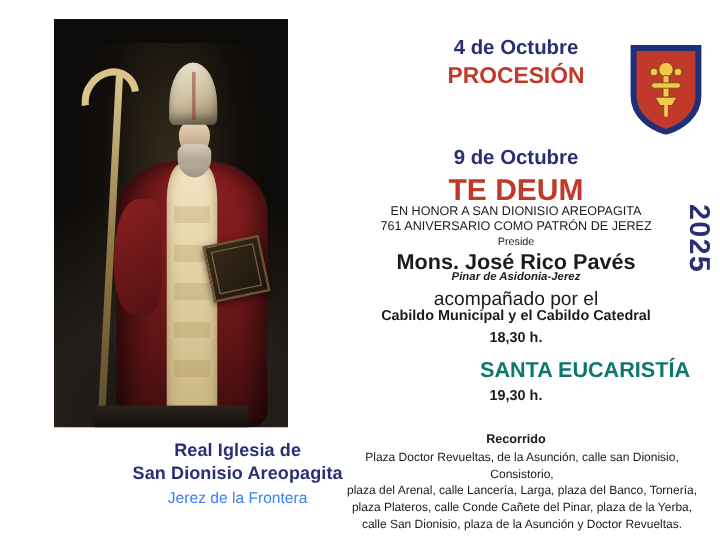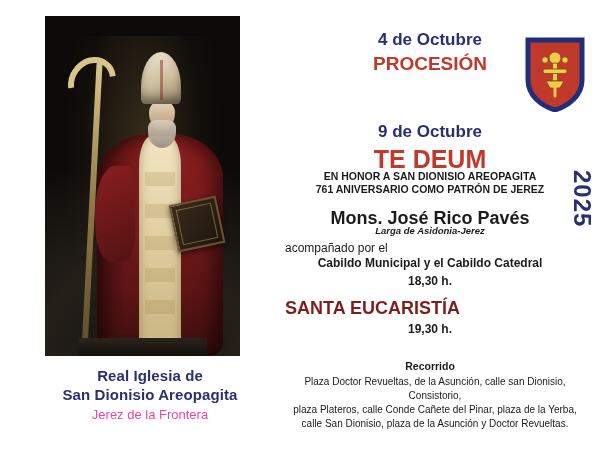--- a/index.html
+++ b/index.html
@@ -184,31 +184,32 @@
     height: 20px;
     background: linear-gradient(180deg, #2a241c 0%, #100d0a 100%);
   }
 
   .caption {
     position: absolute;
     left: 0;
     top: 366px;
     width: 300px;
     text-align: center;
+    padding-left: 48px;
   }
   .caption .line1,
   .caption .line2 {
     color: #2a2f74;
     font-weight: bold;
     font-size: 15px;
     line-height: 19px;
     letter-spacing: 0.1px;
   }
   .caption .line3 {
-    color: #ec4899;
+    color: #3b82f6;
     font-size: 13px;
     line-height: 20px;
     margin-top: 1px;
   }
 
   
   .right-col {
     position: absolute;
     left: 285px;
     top: 0;
@@ -262,21 +263,21 @@
     color: #c0392b;
     font-weight: bold;
     font-size: 25px;
   }
   .honor {
     position: absolute;
     left: 0; top: 170px;
     width: 290px;
     text-align: center;
     color: #1b1b1b;
-    font-weight: bold;
+    font-weight: normal;
     font-size: 10.5px;
     line-height: 13px;
   }
   .preside {
     position: absolute;
     left: 0; top: 196px;
     width: 290px;
     text-align: center;
     color: #1b1b1b;
     font-size: 9px;
@@ -297,49 +298,49 @@
     text-align: center;
     color: #1b1b1b;
     font-size: 9.5px;
     font-style: italic;
     font-weight: bold;
   }
   .acomp {
     position: absolute;
     left: 0; top: 241px;
     width: 290px;
-    text-align: left;
-    color: #1b1b1b;
+    text-align: center;
+    color: #1b1b1b;
+    font-size: 16px;
+  }
+  .cabildos {
+    position: absolute;
+    left: 0; top: 256px;
+    width: 290px;
+    text-align: center;
+    color: #1b1b1b;
+    font-weight: bold;
     font-size: 12px;
   }
-  .cabildos {
-    position: absolute;
-    left: 0; top: 256px;
+  .hora-tedeum {
+    position: absolute;
+    left: 0; top: 274px;
     width: 290px;
     text-align: center;
     color: #1b1b1b;
     font-weight: bold;
     font-size: 12px;
   }
-  .hora-tedeum {
-    position: absolute;
-    left: 0; top: 274px;
-    width: 290px;
-    text-align: center;
-    color: #1b1b1b;
-    font-weight: bold;
-    font-size: 12px;
-  }
 
   .eucaristia {
     position: absolute;
     left: 0; top: 298px;
     width: 290px;
-    text-align: left;
-    color: #7f1d1d;
+    text-align: right;
+    color: #0f766e;
     font-weight: bold;
     font-size: 18px;
   }
   .hora-euca {
     position: absolute;
     left: 0; top: 322px;
     width: 290px;
     text-align: center;
     color: #1b1b1b;
     font-weight: bold;
@@ -424,32 +425,34 @@
     <div class="procesion">PROCESIÓN</div>
 
     <div class="date2">9 de Octubre</div>
     <div class="tedeum">TE DEUM</div>
 
     <div class="honor">
       <div>EN HONOR  A SAN DIONISIO AREOPAGITA</div>
       <div>761 ANIVERSARIO COMO PATRÓN DE JEREZ</div>
     </div>
 
+    <div class="preside">Preside</div>
     <div class="obispo-name">Mons. José Rico Pavés</div>
-    <div class="obispo-sede">Larga de Asidonia-Jerez</div>
+    <div class="obispo-sede">Pinar de Asidonia-Jerez</div>
     <div class="acomp">acompañado por el</div>
     <div class="cabildos">Cabildo Municipal y el Cabildo Catedral</div>
     <div class="hora-tedeum">18,30 h.</div>
 
     <div class="eucaristia">SANTA EUCARISTÍA</div>
     <div class="hora-euca">19,30 h.</div>
 
     <div class="recorrido-title">Recorrido</div>
     <div class="recorrido-text">
       <div>Plaza Doctor Revueltas, de la Asunción, calle san Dionisio, Consistorio,</div>
+      <div>plaza del Arenal, calle Lancería, Larga, plaza del Banco, Tornería,</div>
       <div>plaza Plateros, calle Conde Cañete del Pinar, plaza de la Yerba,</div>
       <div>calle San Dionisio, plaza de la Asunción y Doctor Revueltas.</div>
     </div>
   </div>
 
   <div class="crest">
     <svg width="66" height="76" viewBox="0 0 66 76" xmlns="http://www.w3.org/2000/svg">
       <path d="M6 4 h54 v40 c0 16 -14 26 -27 30 C20 70 6 60 6 44 Z" fill="#c0392b" stroke="#1f2f7a" stroke-width="5"></path>
       <g fill="#f2c94c" stroke="#7a4a12" stroke-width="0.8">
         <circle cx="33" cy="22" r="6"></circle>

